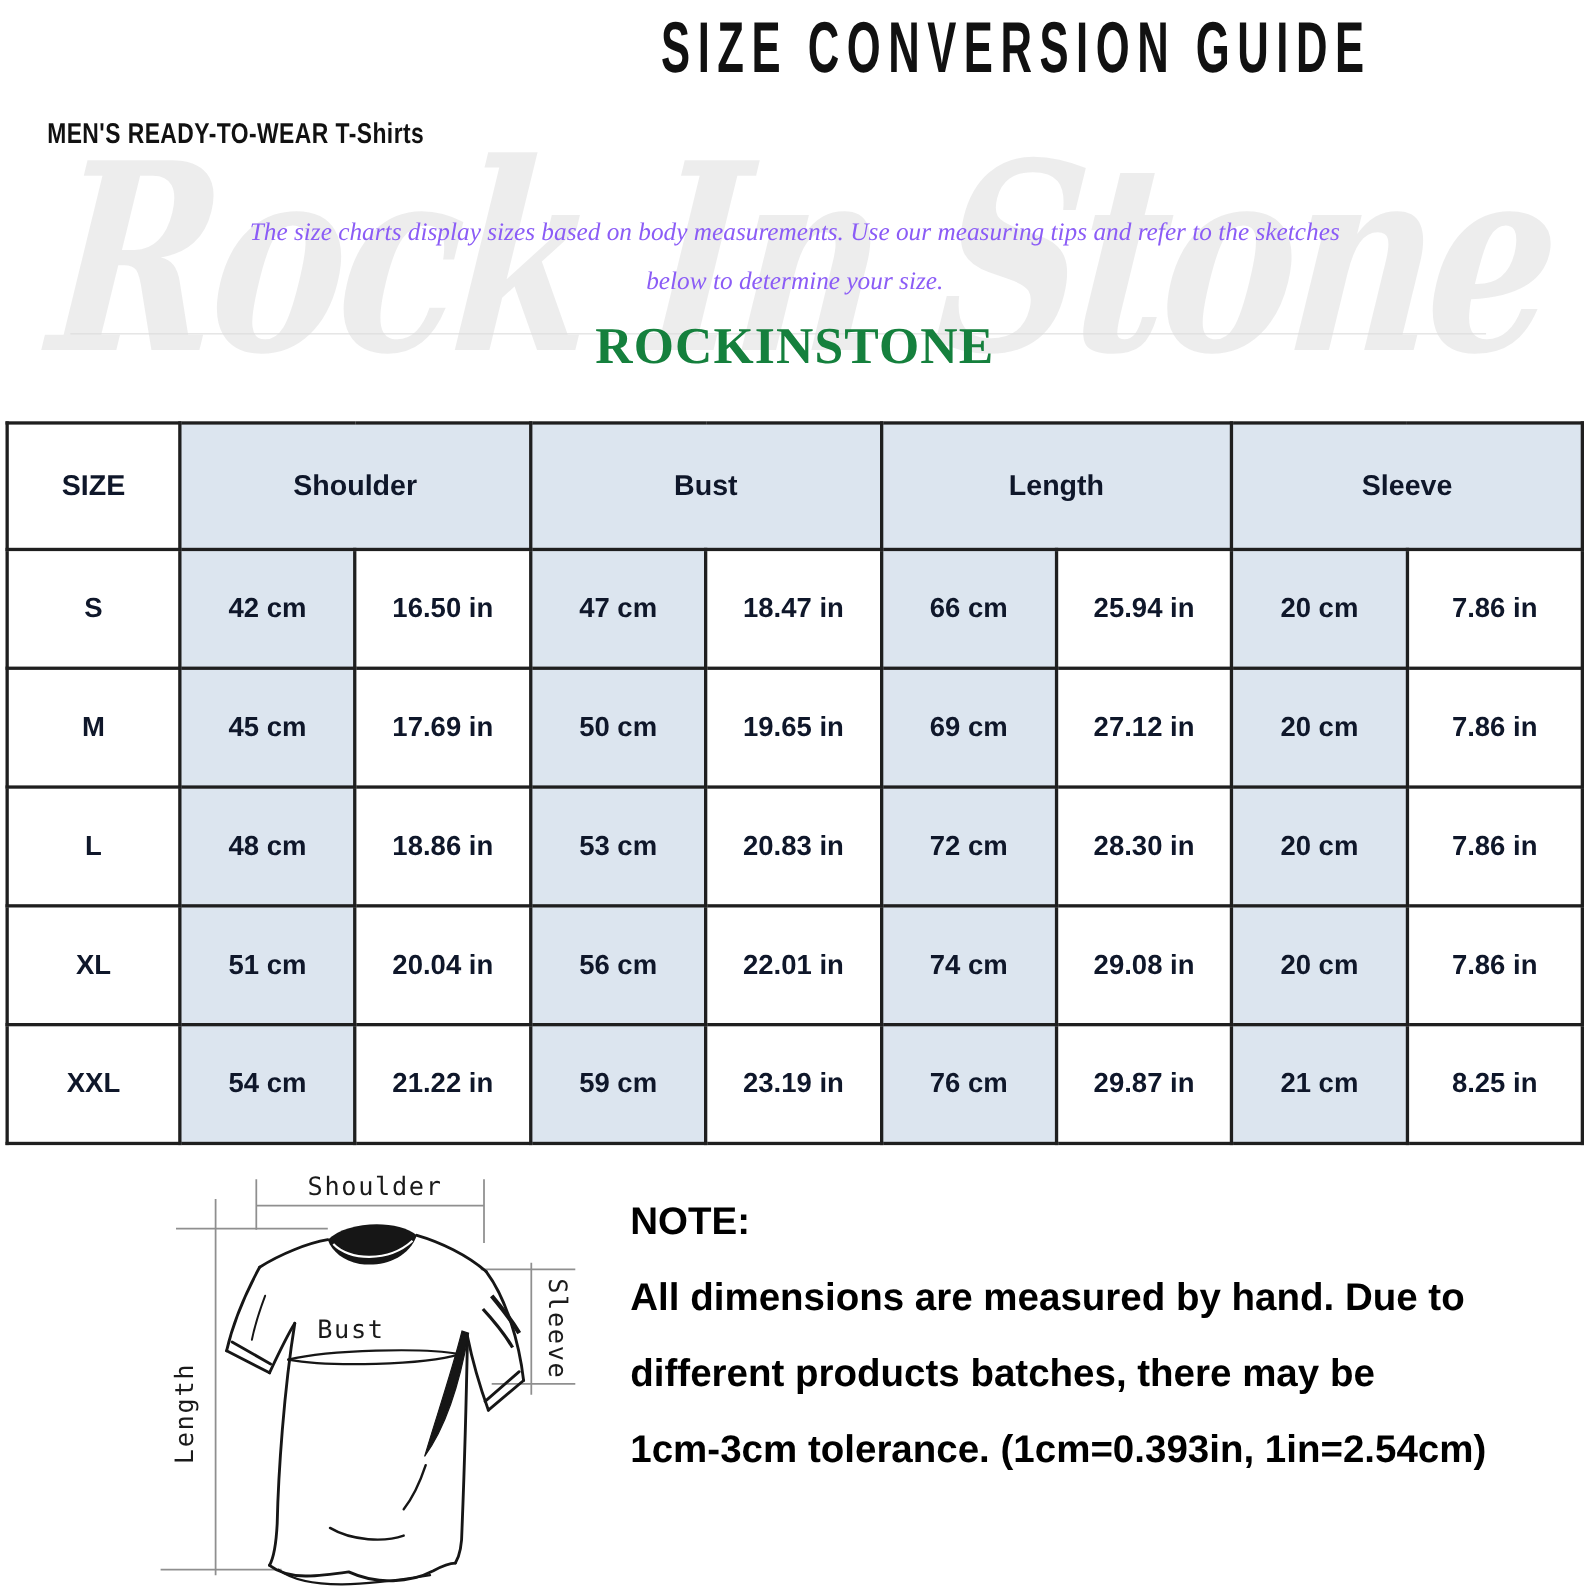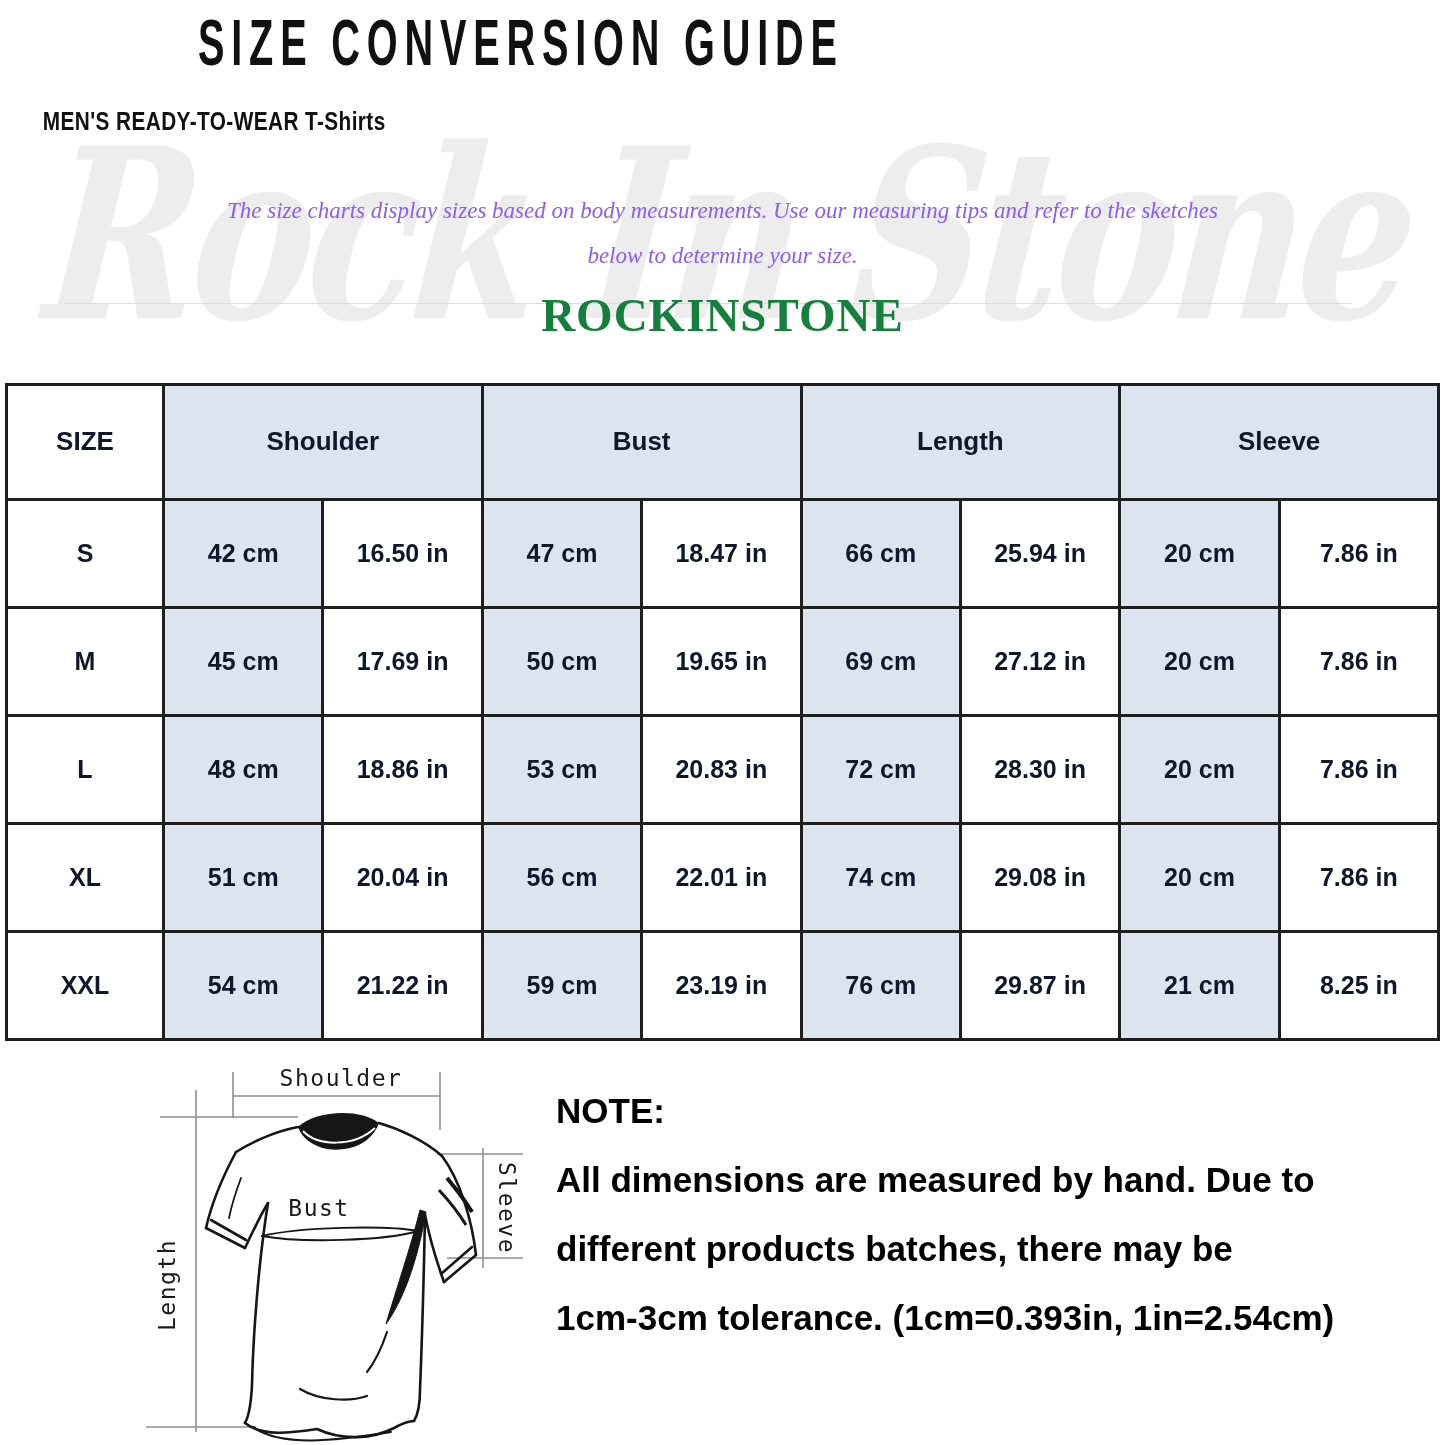--- a/index.html
+++ b/index.html
@@ -34,21 +34,21 @@
     position:absolute;
     top:303px; left:64px;
     width:1287px; height:1px;
     background:#dcdcdc;
   }
 
   
   .title {
     position:absolute;
     top:6px; left:0; width:100%;
-    text-align:left;
+    text-align:right;
     white-space:nowrap;
   }
   .title > span {
     display:inline-block;
     font-size:64px;
     font-weight:bold;
     letter-spacing:11px;
     transform:scaleX(0.62) scaleY(1.02);
     color:#111;
   }
@@ -106,21 +106,21 @@
   }
   table.size-table tr.group-row td { font-size:26px; }
   table.size-table td.blue { background:#dce5ef; }
 
   
   .sketch { position:absolute; left:95px; top:1050px; }
 
   
   .note {
     position:absolute;
-    left:556px; top:1076px;
+    left:573px; top:1076px;
     width:840px;
     font-size:35px;
     font-weight:bold;
     line-height:69px;
     color:#000;
     white-space:nowrap;
   }
 </style>
 </head>
 <body>

